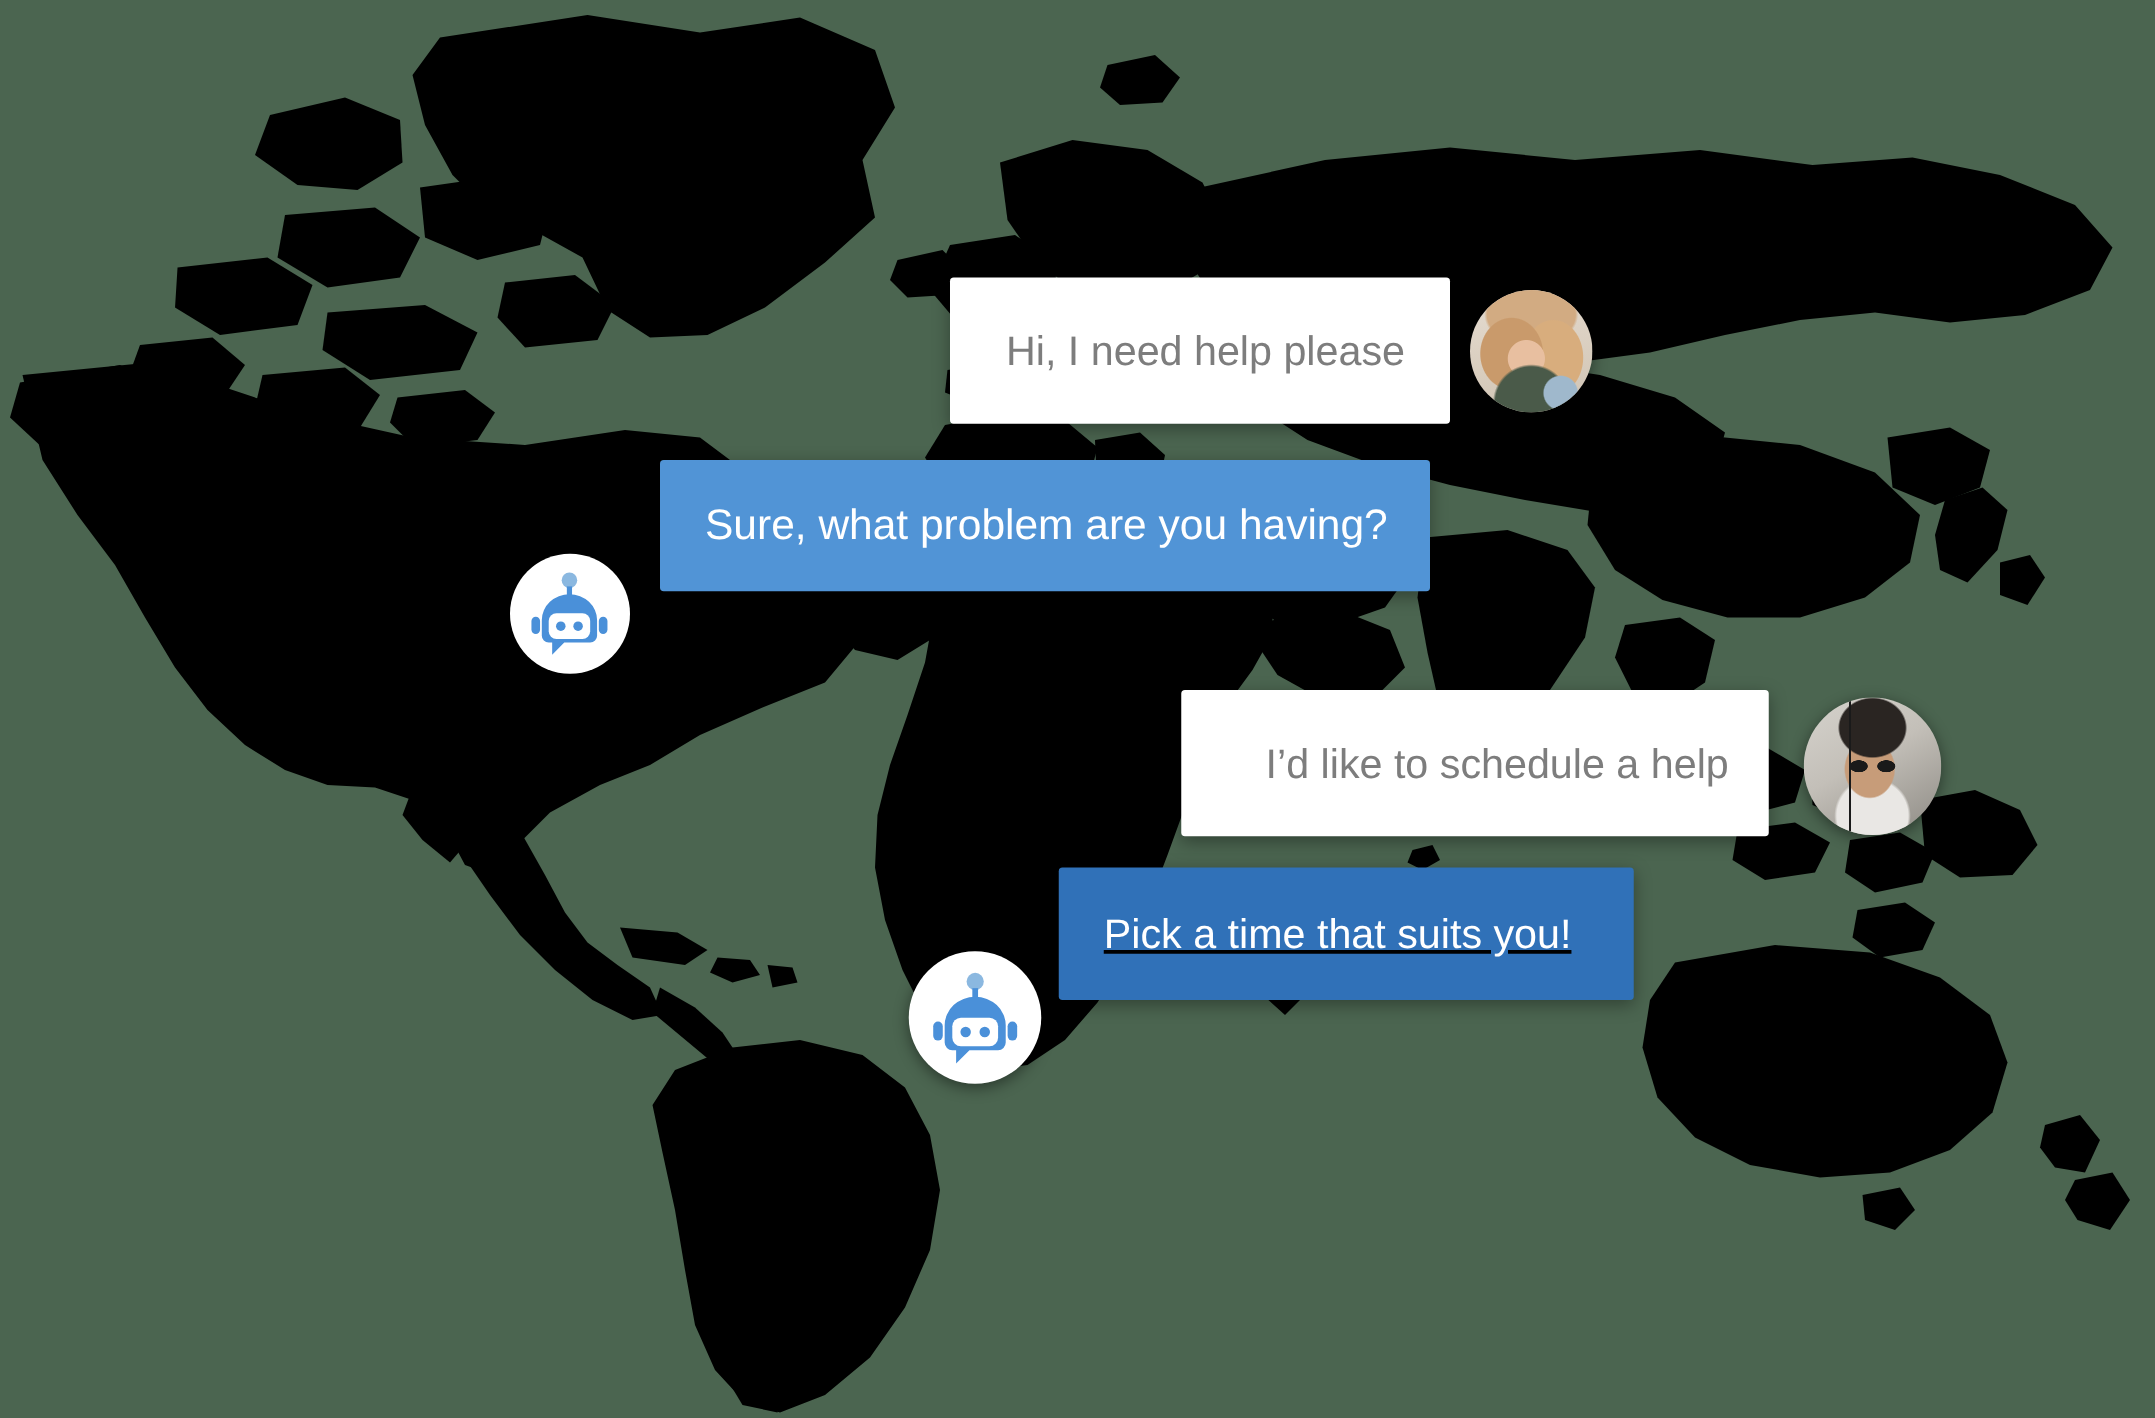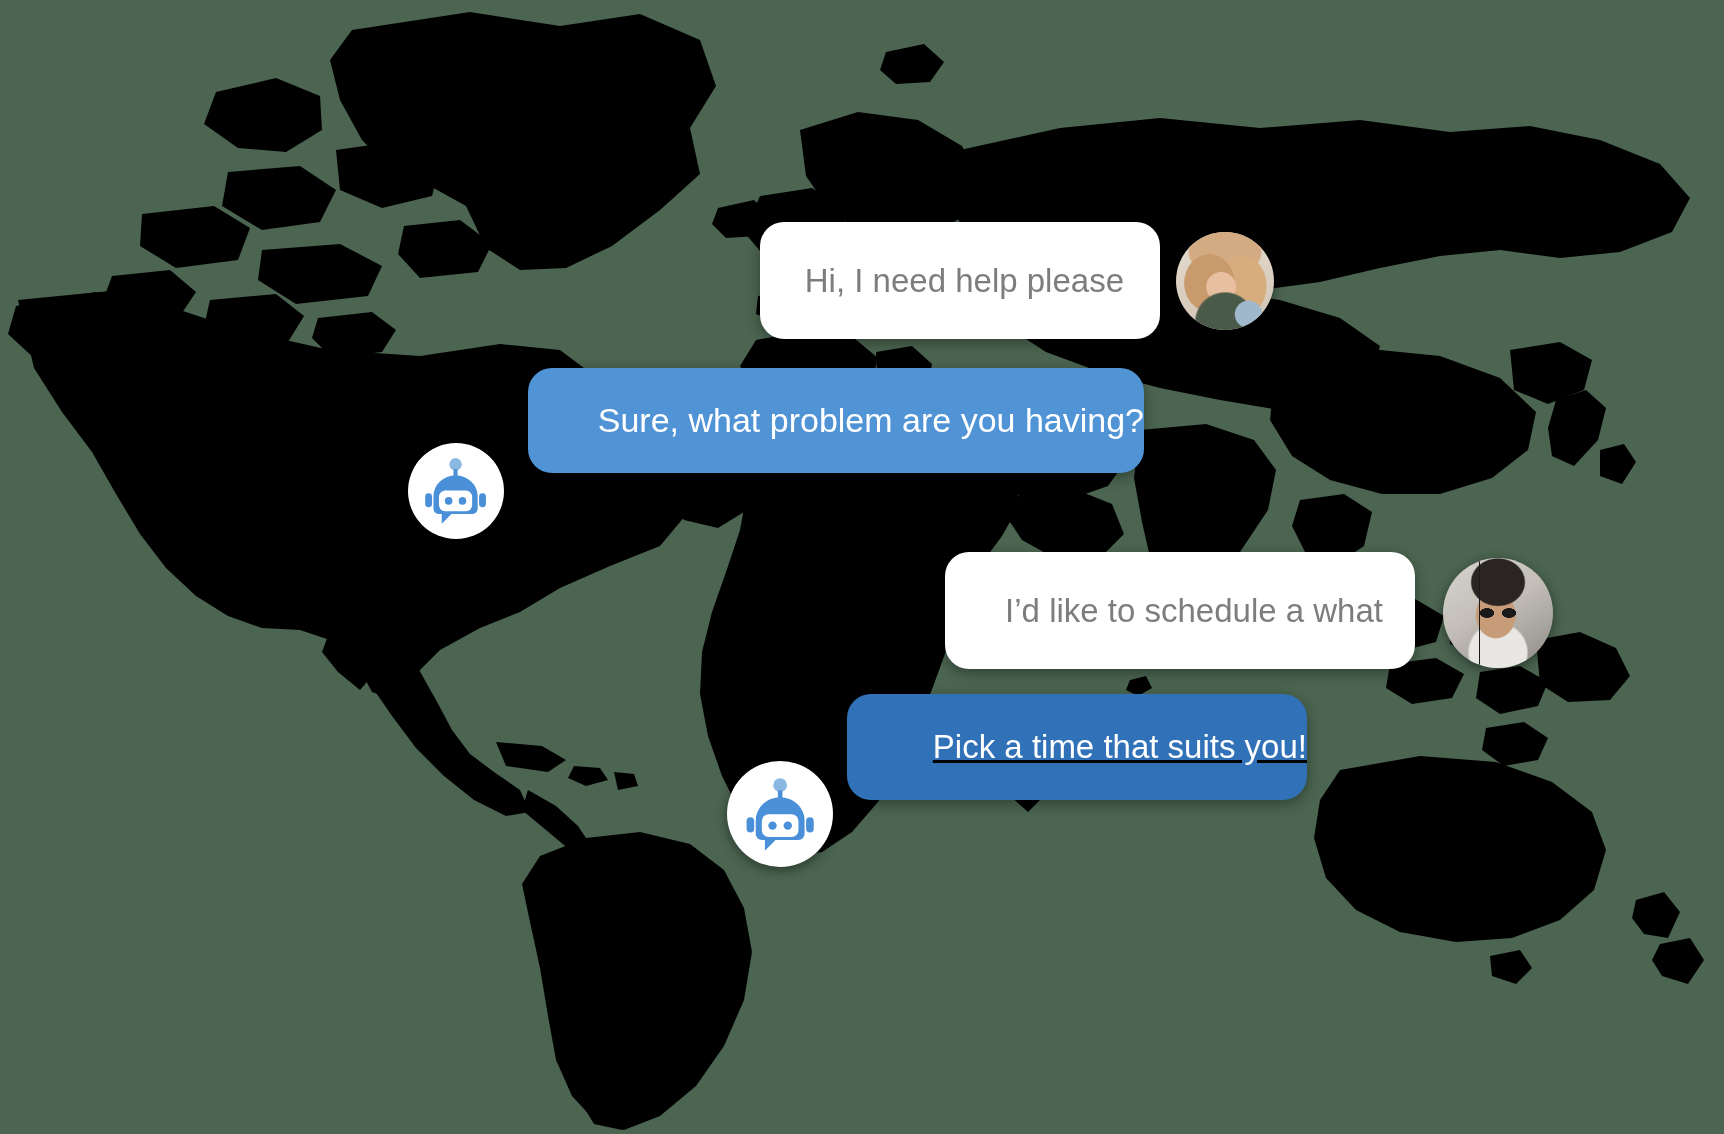--- a/index.html
+++ b/index.html
@@ -19,32 +19,32 @@
   #map-layer svg{display:block;width:1724px;height:1134px;}
 
   
   #chat-layer{position:absolute;left:0;top:0;width:1724px;height:1134px;}
 
   .msg-row{position:absolute;display:flex;align-items:center;}
 
   .bubble{
     box-sizing:border-box;
     display:flex;align-items:center;
-    border-radius:24px;
+    border-radius:3px;
     box-shadow:0 4px 14px rgba(0,0,0,.35);
     white-space:nowrap;
   }
   .bubble.user{
     background:#ffffff;
     color:#7d7d7d;
     justify-content:flex-end;
   }
   .bubble.bot{
     color:#ffffff;
-    justify-content:flex-end;
+    justify-content:flex-start;
   }
 
   
   #row-1{left:760px;top:222px;}
   #bub-1{width:400px;height:117px;font-size:33px;padding:0 36px 0 0;}
   #row-2{left:528px;top:368px;}
   #bub-2{width:616px;height:105px;font-size:34px;padding:0 0 0 36px;background:#5194d6;}
   #row-3{left:945px;top:552px;}
   #bub-3{width:470px;height:117px;font-size:33px;padding:0 32px 0 0;}
   #row-4{left:847px;top:694px;text-decoration:underline;}
@@ -208,21 +208,21 @@
     </div>
 
     <div class="msg-row" id="row-2">
       <div class="bubble bot" id="bub-2" style="background: rgb(81, 148, 214); color: rgb(255, 255, 255);">
         <span>Sure, what problem are you having?</span>
       </div>
     </div>
 
     <div class="msg-row" id="row-3">
       <div class="bubble user" id="bub-3" style="background: rgb(255, 255, 255); color: rgb(125, 125, 125);">
-        <span>I’d like to schedule a what</span>
+        <span>I’d like to schedule a help</span>
       </div>
     </div>
 
     <div class="msg-row" id="row-4">
       <div class="bubble bot" id="bub-4" style="background: rgb(48, 113, 184); color: rgb(255, 255, 255);">
         <span>Pick a time that suits you!</span>
       </div>
     </div>
 
     <div class="avatar bot-avatar" id="bot-1">

